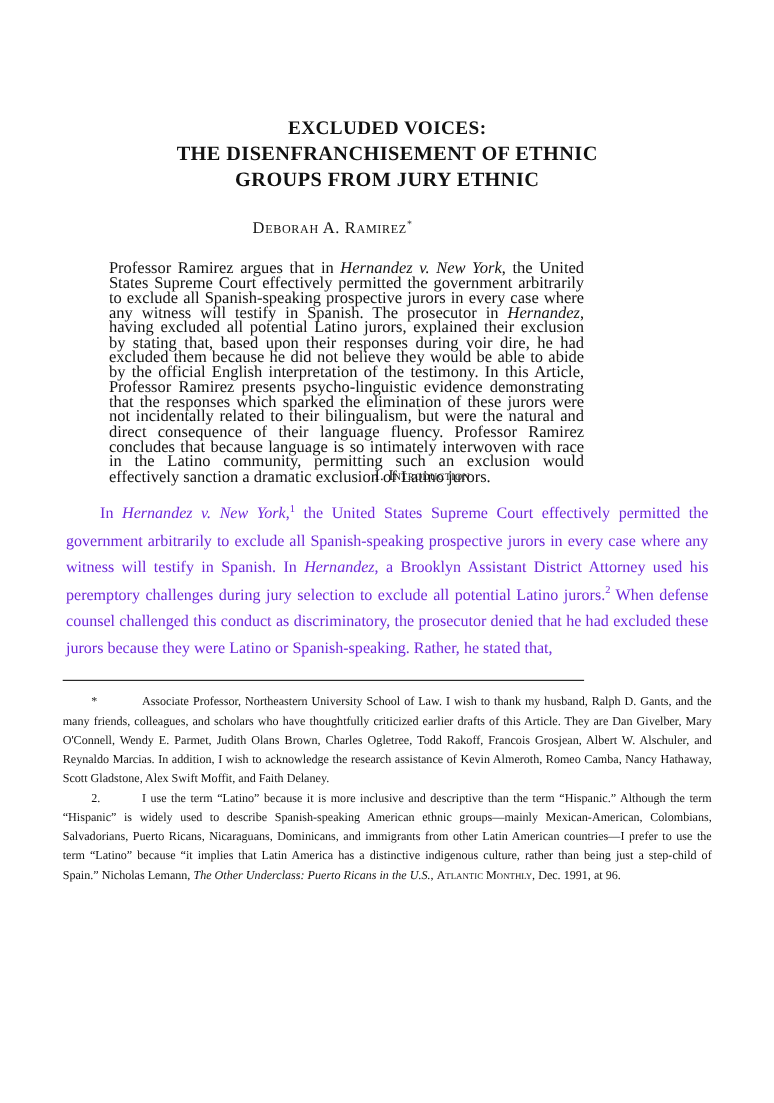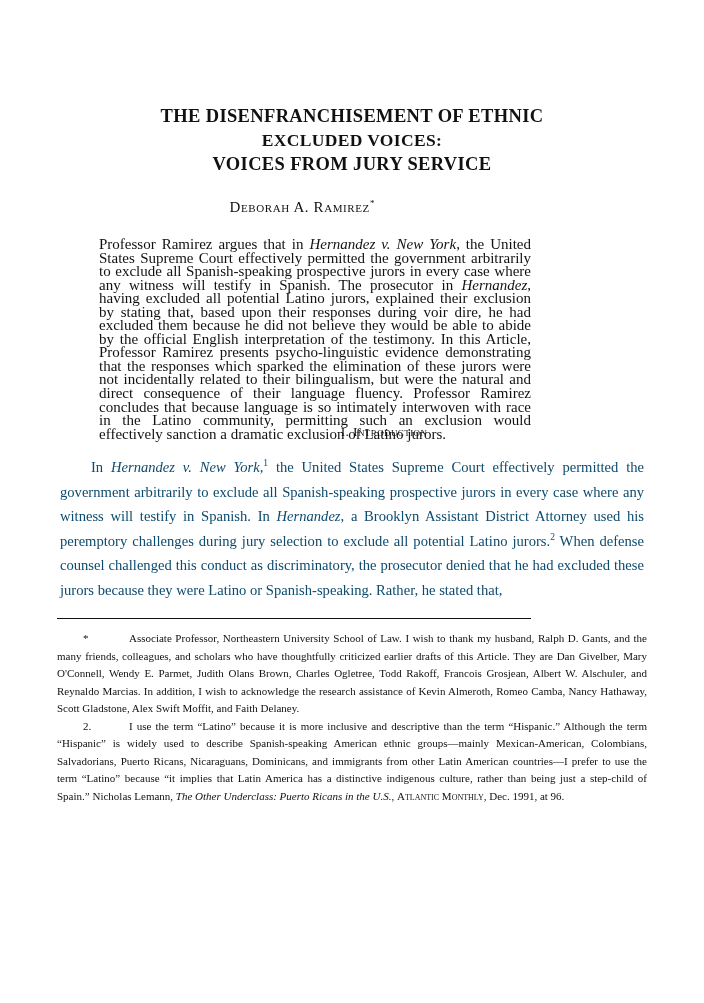--- a/index.html
+++ b/index.html
@@ -97,21 +97,21 @@
   
   .body-text {
     position: absolute;
     left: 60px;
     top: 455px;
     width: 584px;
     font-size: 14.6px;
     line-height: 24.6px;
     text-align: justify;
     text-justify: inter-word;
-    color: #0c4a6e;
+    color: #6d28d9;
   }
   .body-text p {
     margin: 0;
     text-indent: 31px;
   }
   .body-text i { font-style: italic; }
   .body-text sup {
     font-size: 9.5px;
     vertical-align: super;
     line-height: 0;
@@ -158,23 +158,23 @@
   .smallcaps {
     font-variant: small-caps;
   }
 </style>
 </head>
 <body>
 
 <div class="page">
 
   <div class="title-block">
+    <div class="title-line title-line-1">EXCLUDED VOICES:</div>
     <div class="title-line title-line-2">THE DISENFRANCHISEMENT OF ETHNIC</div>
-    <div class="title-line title-line-1">EXCLUDED VOICES:</div>
-    <div class="title-line title-line-3">VOICES FROM JURY SERVICE</div>
+    <div class="title-line title-line-3">GROUPS FROM JURY ETHNIC</div>
   </div>
 
   <div class="byline"><span>Deborah A. Ramirez</span><sup>*</sup></div>
 
   <div class="abstract"><span>Professor Ramirez argues that in </span><i>Hernandez v. New York</i><span>, the United States Supreme Court effectively permitted the government arbitrarily to exclude all Spanish-speaking prospective jurors in every case where any witness will testify in Spanish.  The prosecutor in </span><i>Hernandez</i><span>, having excluded all potential Latino jurors, explained their exclusion by stating that, based upon their responses during voir dire, he had excluded them because he did not believe they would be able to abide by the official English interpretation of the testimony.  In this Article, Professor Ramirez presents psycho-linguistic evidence demonstrating that the responses which sparked the elimination of these jurors were not incidentally related to their bilingualism, but were the natural and direct consequence of their language fluency.  Professor Ramirez concludes that because language is so intimately interwoven with race in the Latino community, permitting such an exclusion would effectively sanction a dramatic exclusion of Latino jurors.</span></div>
 
   <div class="section-head">I. Introduction</div>
 
   <div class="body-text">
     <p><span>In </span><i>Hernandez v. New York</i>,<sup>1</sup><span> the United States Supreme Court effectively permitted the government arbitrarily to exclude all Spanish-speaking prospective jurors in every case where any witness will testify in Spanish.  In </span><i>Hernandez</i><span>, a Brooklyn Assistant District Attorney used his peremptory challenges during jury selection to exclude all potential Latino jurors.</span><sup>2</sup><span>  When defense counsel challenged this conduct as discriminatory, the prosecutor denied that he had excluded these jurors because they were Latino or Spanish-speaking.  Rather, he stated that,</span></p>

